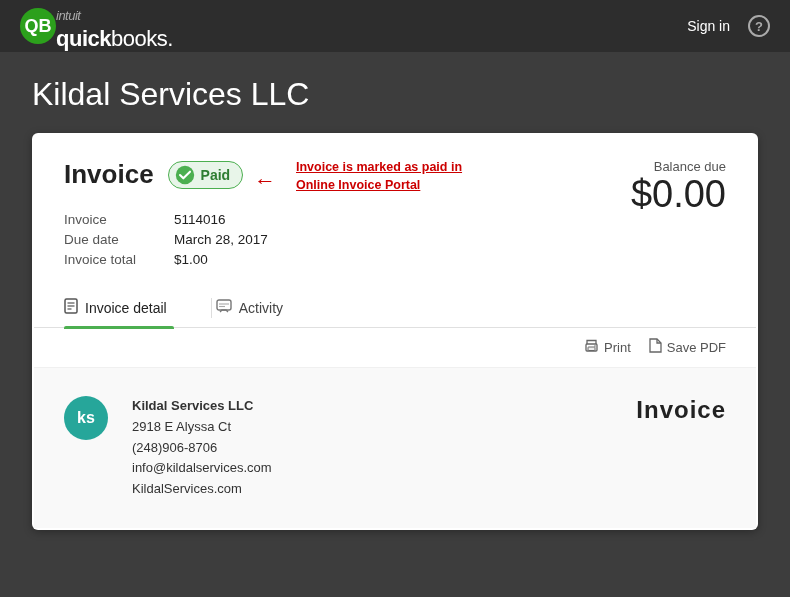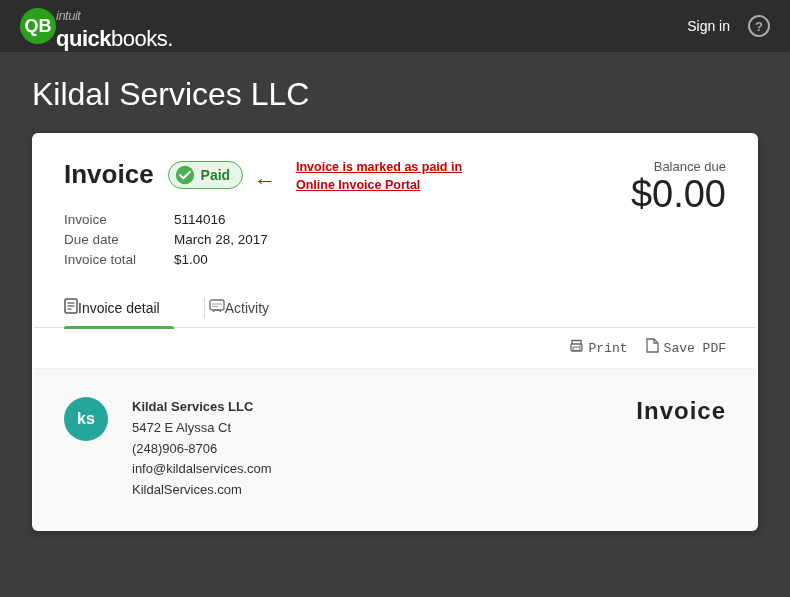--- a/index.html
+++ b/index.html
@@ -187,20 +187,21 @@
     .tabs-area {
       display: flex;
       align-items: center;
       padding: 0 30px;
       border-bottom: 1.5px solid #e0e0e0;
       position: relative;
     }
     .tab {
       display: flex;
       align-items: center;
+      gap: 7px;
       padding: 10px 20px 10px 0;
       font-size: 14px;
       color: #444;
       cursor: pointer;
       position: relative;
       margin-right: 20px;
     }
     .tab.active {
       color: #222;
       font-weight: 500;
@@ -231,21 +232,20 @@
     }
     .toolbar-btn {
       display: flex;
       align-items: center;
       gap: 5px;
       font-size: 13px;
       color: #555;
       cursor: pointer;
       background: none;
       border: none;
-      font-family: Liberation Mono, monospace;
     }
     .toolbar-icon {
       font-size: 14px;
       color: #666;
     }
 
     
     .invoice-body {
       padding: 28px 30px;
       background: #f9f9f9;
@@ -415,21 +415,21 @@
       <span>Save PDF</span>
     </button>
   </div>
 
   <div class="invoice-body">
     <div class="invoice-body-header">
       <div class="company-info-row">
         <div class="avatar-ks">ks</div>
         <div class="company-details">
           <div class="company-name-bold">Kildal Services LLC</div>
-          <div>5472 E Alyssa Ct</div>
+          <div>2918 E Alyssa Ct</div>
           <div>(248)906-8706</div>
           <div>info@kildalservices.com</div>
           <div>KildalServices.com</div>
         </div>
       </div>
       <div class="invoice-word">Invoice</div>
     </div>
   </div>
 </div>
 

